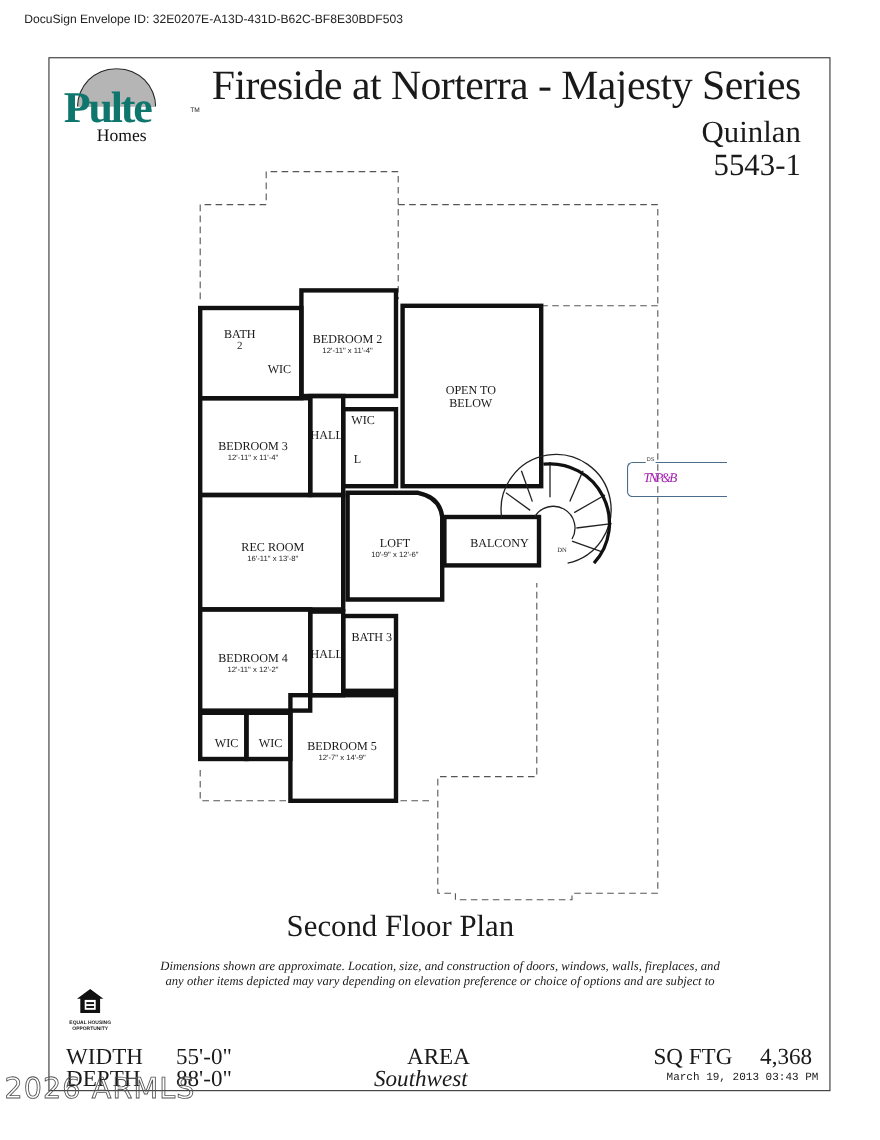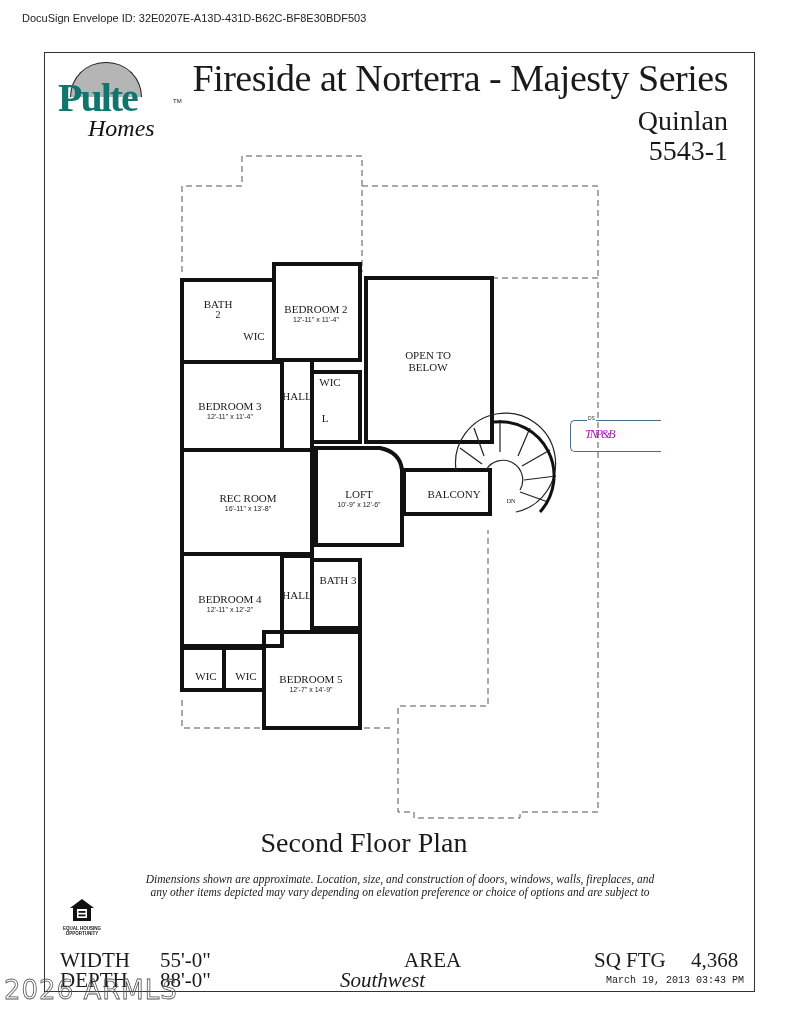--- a/index.html
+++ b/index.html
@@ -1,21 +1,21 @@
 <!DOCTYPE html>
 <html><head>
   <meta charset="utf-8">
   <style>
     html, body { margin: 0; padding: 0; background: #ffffff; }
     body { width: 800px; height: 1036px; position: relative; overflow: hidden; font-family: "Liberation Serif", serif; color: #1a1a1a; }
     .envelope { position: absolute; left: 22px; top: 12px; font-family: "Liberation Sans", sans-serif; font-size: 11px; color: #222; }
     .frame { position: absolute; left: 44px; top: 52px; width: 711px; height: 940px; border: 1.5px solid #333; box-sizing: border-box; }
     .logo-dome { position: absolute; left: 70px; top: 62px; width: 70px; height: 34px; background: #b5b5b5; border-radius: 70px 70px 0 0; border: 1.5px solid #222; border-bottom: none; }
     .logo-pulte { position: absolute; left: 58px; top: 78px; font-family: "Liberation Serif", serif; font-weight: bold; font-size: 40px; letter-spacing: -2px; color: #0f766e; line-height: 1; }
-    .logo-homes { position: absolute; left: 88px; top: 115px; font-family: "Liberation Serif", serif; font-style: italic; font-size: 24px; color: #111; }
+    .logo-homes { position: absolute; left: 88px; top: 115px; font-family: "Liberation Serif", serif; font-size: 16px; color: #111; }
     .logo-tm { position: absolute; left: 173px; top: 98px; font-size: 6px; font-family: "Liberation Sans", sans-serif; }
     .title { position: absolute; right: 72px; top: 56px; font-size: 38px; font-family: "Liberation Serif", serif; letter-spacing: -0.5px; }
     .model { position: absolute; right: 72px; top: 106px; font-size: 28px; text-align: right; line-height: 30px; }
     .plan-svg { position: absolute; left: 0; top: 0; }
     .room-label { position: absolute; font-family: "Liberation Serif", serif; font-size: 11px; text-align: center; line-height: 12px; white-space: nowrap; transform: translateX(-50%); }
     .room-dim { display: block; font-family: "Liberation Sans", sans-serif; font-size: 7px; line-height: 9px; }
     .plan-title { position: absolute; left: 0; width: 728px; top: 827px; text-align: center; font-size: 28px; }
     .disclaimer { position: absolute; left: 110px; width: 580px; top: 873px; text-align: center; font-style: italic; font-size: 11.5px; line-height: 12.5px; }
     .eho { position: absolute; left: 60px; top: 898px; width: 44px; text-align: center; }
     .eho-text { font-family: "Liberation Sans", sans-serif; font-weight: bold; font-size: 4.5px; line-height: 5px; display: block; }
@@ -168,19 +168,19 @@
     <rect x="9.5" y="16.5" width="7" height="1.8" fill="#111"></rect>
   </svg>
   <span class="eho-text">EQUAL HOUSING</span>
   <span class="eho-text">OPPORTUNITY</span>
 </div>
 
 <div class="spec" style="left:60px; top:950px;">WIDTH</div>
 <div class="spec" style="left:160px; top:950px;">55'-0"</div>
 <div class="spec" style="left:60px; top:970px;">DEPTH</div>
 <div class="spec" style="left:160px; top:970px;">88'-0"</div>
-<div class="spec" style="left:370px; top:950px;margin-left:34px;">AREA</div>
+<div class="spec" style="left:370px; top:950px;">AREA</div>
 <div class="spec" style="left:340px; top:970px;font-style:italic;">Southwest</div>
 <div class="spec" style="left:594px; top:950px;">SQ FTG</div>
 <div class="spec" style="left:691px; top:950px;">4,368</div>
 <div class="stamp">March 19, 2013   03:43 PM</div>
 
 <div class="watermark">2026 ARMLS</div>
 
 </body></html>

